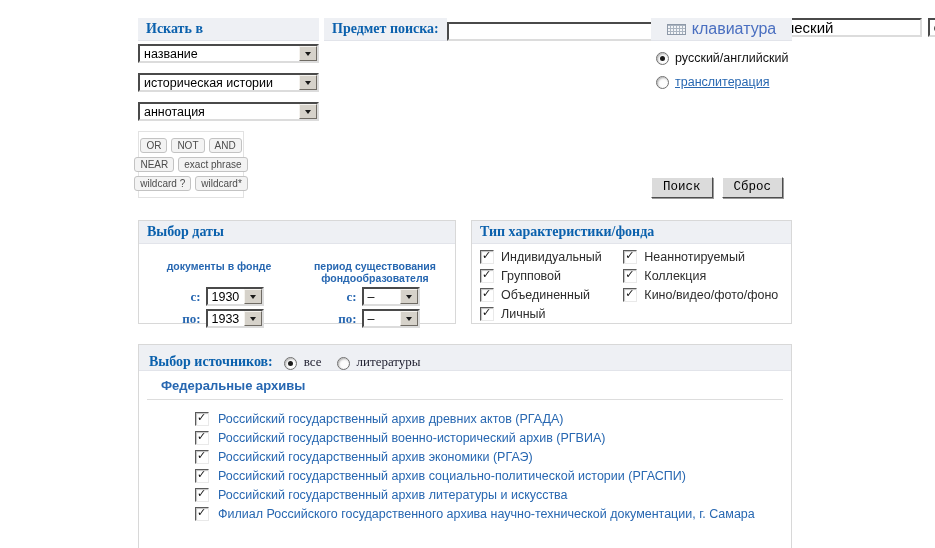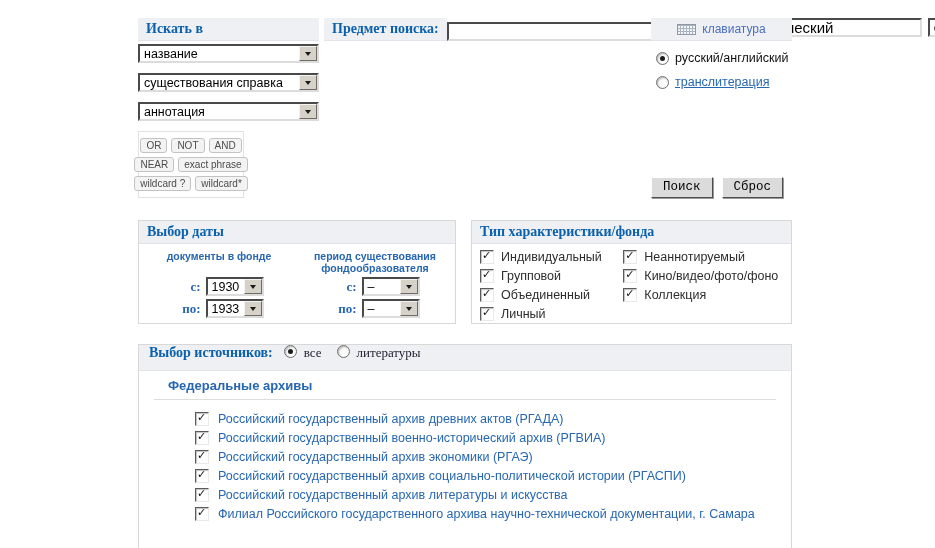--- a/index.html
+++ b/index.html
@@ -81,55 +81,55 @@
 
   .kbd-bar{display:flex;align-items:center;justify-content:center;gap:6px;
     background:#eef0f4;border-bottom:1px solid #e2e4ea;height:22px;}
   .kbd-icon{
     width:19px;height:11px;box-sizing:border-box;flex:none;
     border:1px solid #8e99a8;background:
       repeating-linear-gradient(0deg,transparent 0 2px,#aab4c0 2px 3px),
       repeating-linear-gradient(90deg,transparent 0 2px,#aab4c0 2px 3px),
       #f3f5f8;
   }
-  .kbd-label{font-size:12px;color:#4a6fc0;}
+  .kbd-label{font-size:16px;color:#4a6fc0;}
   .radio-row{display:flex;align-items:center;gap:6px;margin:10px 0 0 5px;font-size:12.5px;color:#111;}
   .btn-row{margin-top:auto;display:flex;gap:9px;}
 
   
   .mid-row{display:flex;gap:15px;margin-top:22px;}
   .section{border:1px solid #d8d8d8;background:#fff;box-sizing:border-box;}
   .date-box{width:318px;height:104px;}
   .type-box{width:321px;height:104px;}
-  .date-content{display:flex;padding:4px 2px;}
+  .date-content{display:flex;padding:14px 2px;}
   .date-group{width:50%;}
   .g-label{
     font-size:10.5px;font-weight:bold;color:#2767b1;text-align:center;
     min-height:24px;line-height:12px;padding-top:2px;
   }
   .date-row{display:flex;align-items:center;justify-content:center;gap:5px;margin-top:3px;}
   .date-label{font-family:"Liberation Serif",serif;font-weight:bold;font-size:13px;color:#2767b1;width:26px;text-align:right;}
   .date-select{width:58px;}
 
   .type-content{display:flex;padding:6px 6px 0 8px;}
   .type-col1{width:47%;}
   .type-col2{width:53%;}
   .chk-item{display:flex;align-items:center;gap:7px;margin-bottom:5px;font-size:12.5px;color:#2d2d2d;white-space:nowrap;}
 
   
   .sources-box{margin-top:20px;border:1px solid #d8d8d8;height:212px;box-sizing:border-box;}
   .src-bar{
     background:#eef0f4;border-bottom:1px solid #e2e4ea;height:25px;
-    display:flex;align-items:flex-start;gap:7px;padding:0 10px;
+    display:flex;align-items:flex-end;gap:7px;padding:0 10px;
   }
   .src-title{font-family:"Liberation Serif",serif;font-weight:bold;font-size:14px;color:#0b61ad;margin-right:4px;}
   .src-mode-label{font-family:"Liberation Serif",serif;font-size:13px;color:#1d1d2e;margin-right:8px;}
   .group-title{
     font-size:13px;font-weight:bold;color:#2767b1;
-    padding:7px 26px 6px 14px;border-bottom:1px solid #dddddd;margin:0 15px;
+    padding:7px 26px 6px 14px;border-bottom:1px solid #dddddd;margin:0 8px;
   }
   .src-list{padding:9px 8px 0 24px;}
   .src-item{display:flex;align-items:center;gap:9px;height:19px;font-size:12.5px;white-space:nowrap;margin-left:32px;}
 </style>
 </head>
 <body>
 
 <div class="page">
 
   <div class="top-row">
@@ -137,21 +137,21 @@
     <div class="col1">
       <div class="bar">Искать в</div>
 
       <div class="select sunken first-sel">
         <div class="txt">название</div>
         <div class="sel-btn">
             <div class="tri"></div>
           </div>
       </div>
       <div class="select sunken">
-        <div class="txt">существования справка</div>
+        <div class="txt">историческая истории</div>
         <div class="sel-btn">
             <div class="tri"></div>
           </div>
       </div>
       <div class="select sunken">
         <div class="txt">аннотация</div>
         <div class="sel-btn">
             <div class="tri"></div>
           </div>
       </div>
@@ -292,25 +292,25 @@
             <span>Личный</span>
           </div>
         </div>
         <div class="type-col2">
           <div class="chk-item">
             <span class="checkbox on"></span>
             <span>Неаннотируемый</span>
           </div>
           <div class="chk-item">
             <span class="checkbox on"></span>
+            <span>Коллекция</span>
+          </div>
+          <div class="chk-item">
+            <span class="checkbox on"></span>
             <span>Кино/видео/фото/фоно</span>
-          </div>
-          <div class="chk-item">
-            <span class="checkbox on"></span>
-            <span>Коллекция</span>
           </div>
         </div>
       </div>
     </div>
   </div>
 
   <div class="sources-box">
     <div class="src-bar">
       <span class="src-title">Выбор источников:</span>
       <span class="radio sel"></span>

